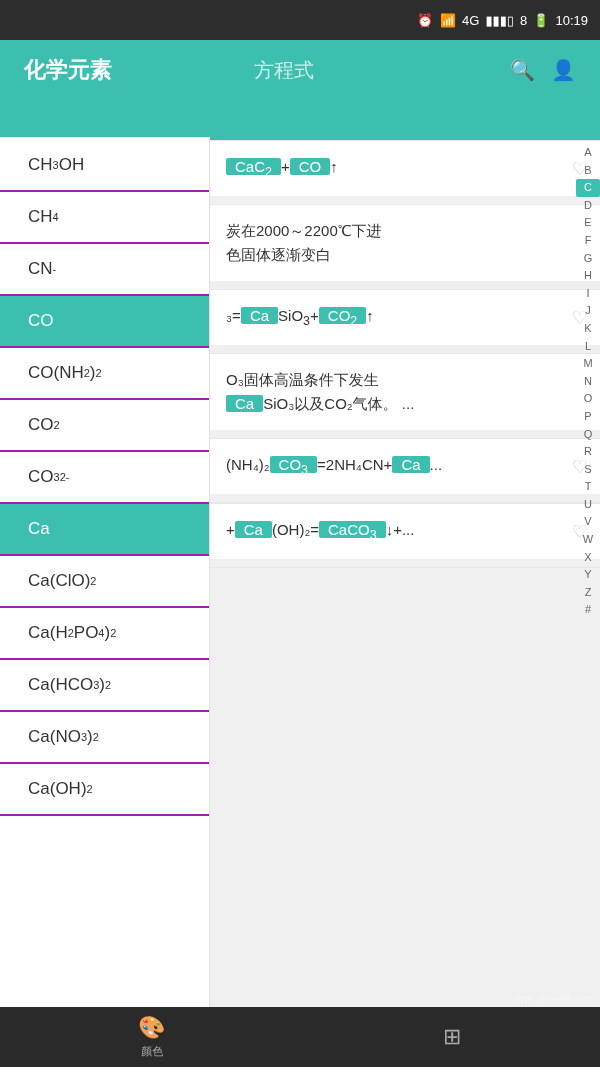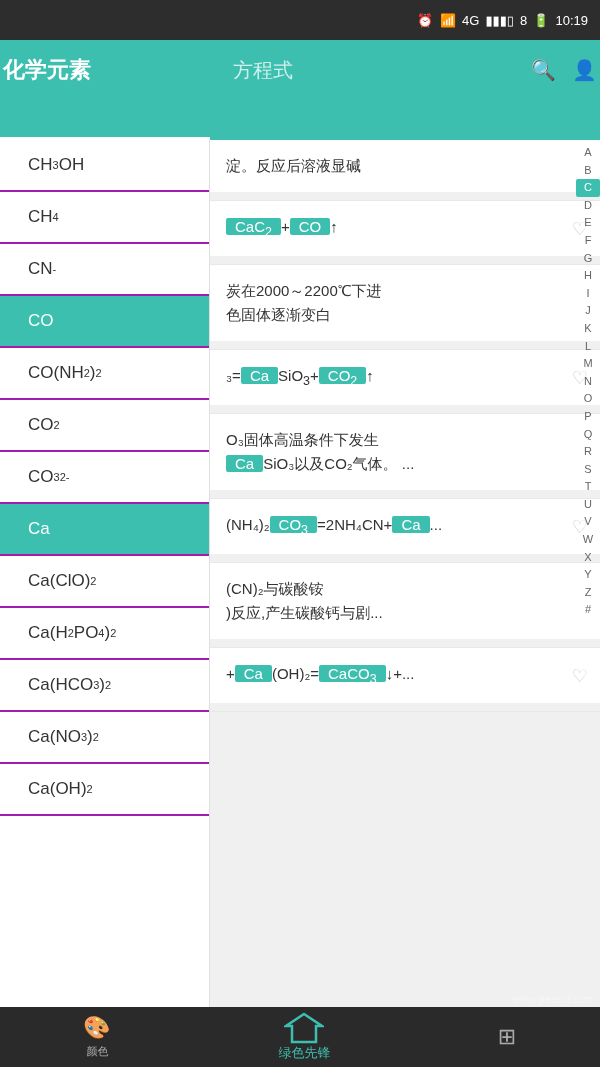--- a/index.html
+++ b/index.html
@@ -34,21 +34,21 @@
       color: white;
     }
 
     
     .top-nav {
       width: 100%;
       height: 60px;
       background: #3dbfb0;
       display: flex;
       align-items: center;
-      padding: 0 3px;
+      padding: 0 24px;
     }
     .nav-title-left {
       font-size: 22px;
       font-weight: bold;
       color: white;
       width: 210px;
       flex-shrink: 0;
     }
     .nav-title-right {
       font-size: 20px;
@@ -315,25 +315,20 @@
     <div class="alpha-item">V</div>
     <div class="alpha-item">W</div>
     <div class="alpha-item">X</div>
     <div class="alpha-item">Y</div>
     <div class="alpha-item">Z</div>
     <div class="alpha-item">#</div>
   </div>
 
   <div class="content-area">
 
-    <div class="content-card">
-      <div class="content-card-text">
-        淀。反应后溶液显碱
-      </div>
-    </div>
     <div class="divider"></div>
 
     <div class="content-card">
       <div class="content-card-text">
         <span class="highlight">CaC<sub>2</sub></span>+<span class="highlight">CO</span>↑
       </div>
       <span class="heart-icon">♡</span>
     </div>
     <div class="divider"></div>
 
@@ -360,48 +355,37 @@
     <div class="divider"></div>
 
     <div class="content-card">
       <div class="content-card-text">
         (NH₄)₂<span class="highlight">CO<sub>3</sub></span>=2NH₄CN+<span class="highlight">Ca</span>...
       </div>
       <span class="heart-icon">♡</span>
     </div>
     <div class="divider"></div>
 
-    <div class="content-card">
-      <div class="content-card-text">
-        (CN)₂与碳酸铵<br>)反应,产生碳酸钙与剧...
-      </div>
-    </div>
     <div class="divider"></div>
 
     <div class="content-card">
       <div class="content-card-text">
         +<span class="highlight">Ca</span>(OH)₂=<span class="highlight">CaCO<sub>3</sub></span>↓+...
       </div>
       <span class="heart-icon">♡</span>
     </div>
     <div class="divider"></div>
 
 
   </div>
 
 </div>
 
 <div class="bottom-nav">
   <div class="bottom-nav-item">
     <span class="bottom-nav-icon">🎨</span>
     <span class="bottom-nav-label">颜色</span>
   </div>
-  <div class="bottom-nav-center">
-    <svg width="40" height="32" viewBox="0 0 40 32">
-      <polygon points="20,2 38,14 32,14 32,30 8,30 8,14 2,14" fill="none" stroke="#3dbfb0" stroke-width="2.5"></polygon>
-    </svg>
-    <span class="bottom-nav-label" style="color:#3dbfb0; font-size:13px;">绿色先锋</span>
-  </div>
   <div class="bottom-nav-item">
     <span class="bottom-nav-icon">⊞</span>
   </div>
   <span class="watermark">www.greenxf.com</span>
 </div>
 
 </body></html>

